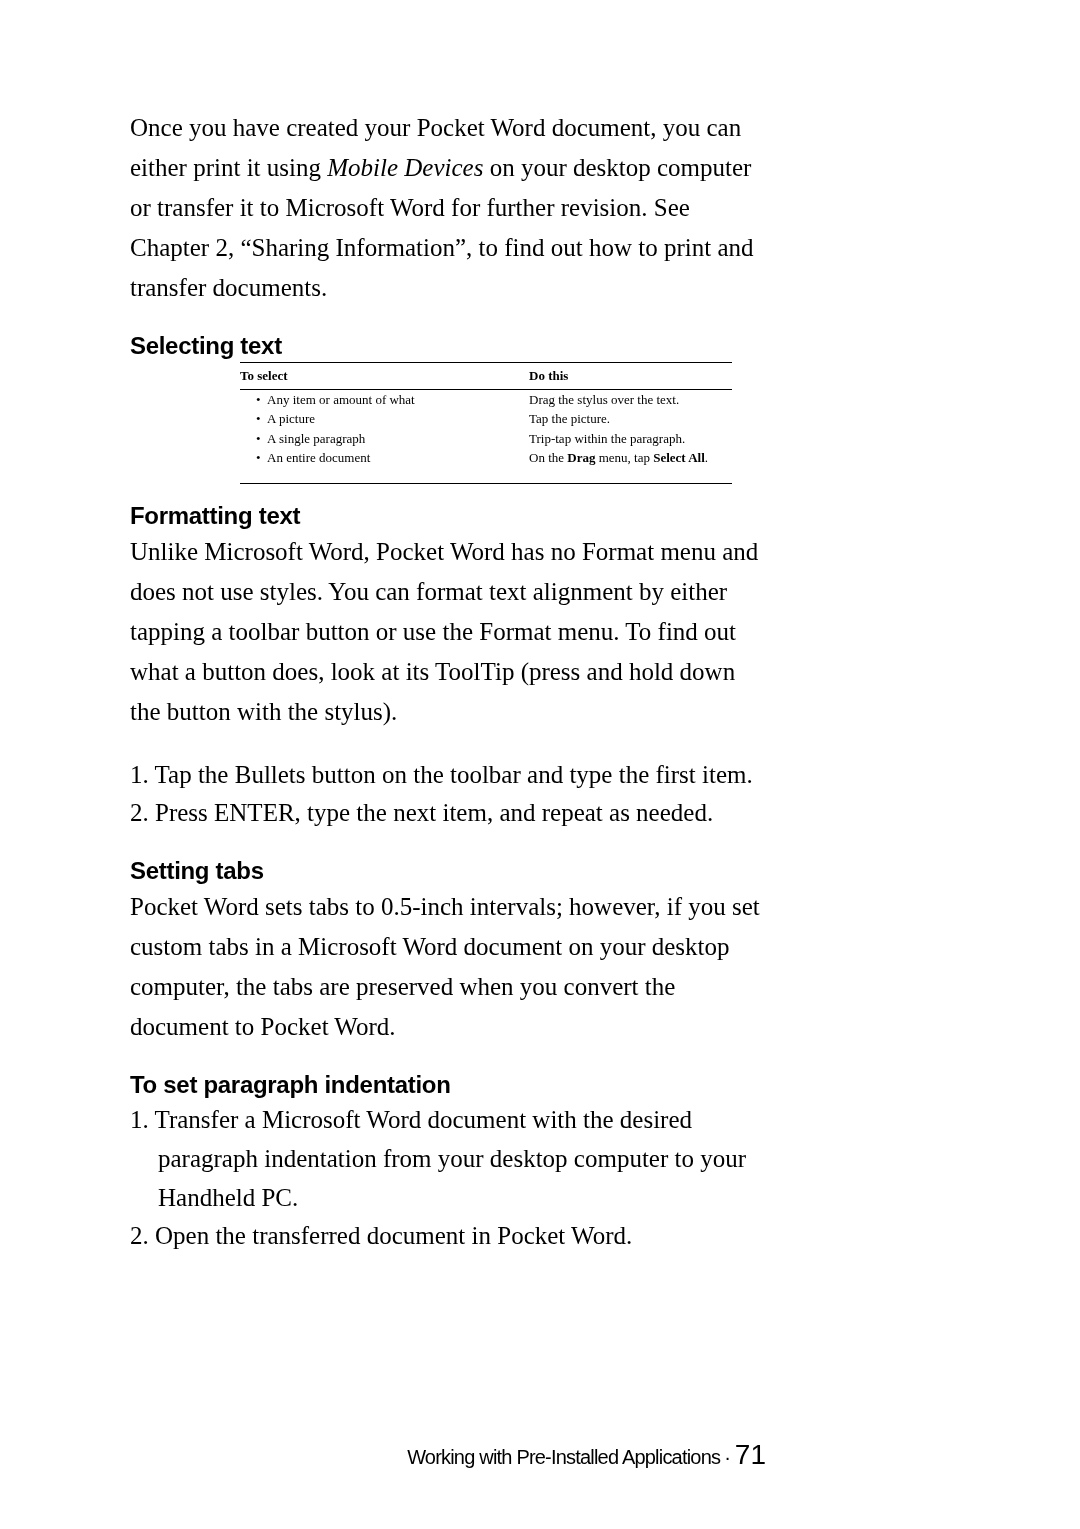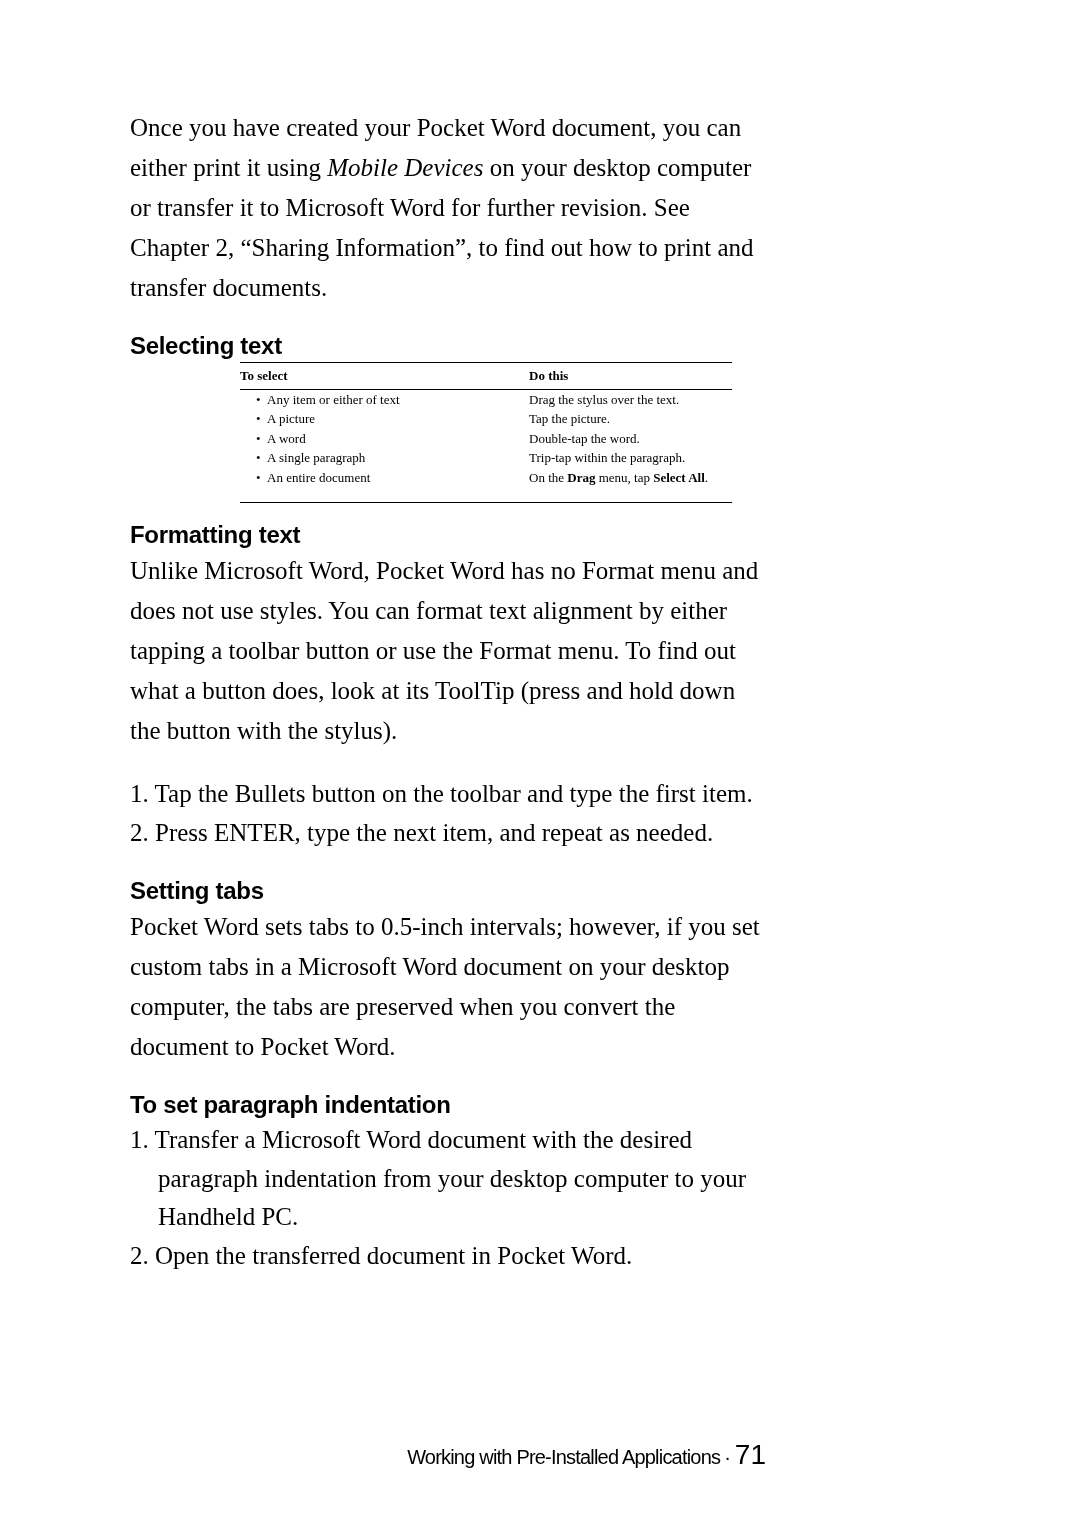--- a/index.html
+++ b/index.html
@@ -93,30 +93,26 @@
 
   <table class="seltable">
     <thead>
       <tr>
         <th class="col1">To select</th>
         <th>Do this</th>
       </tr>
     </thead>
     <tbody>
       <tr>
-        <td class="col1">•&nbsp;&nbsp;<span>Any item or either of text</span></td>
+        <td class="col1">•&nbsp;&nbsp;<span>Any item or amount of what</span></td>
         <td>Drag the stylus over the text.</td>
       </tr>
       <tr>
         <td class="col1">•&nbsp;&nbsp;<span>A picture</span></td>
         <td>Tap the picture.</td>
-      </tr>
-      <tr>
-        <td class="col1">•&nbsp;&nbsp;<span>A word</span></td>
-        <td>Double-tap the word.</td>
       </tr>
       <tr>
         <td class="col1">•&nbsp;&nbsp;<span>A single paragraph</span></td>
         <td>Trip-tap within the paragraph.</td>
       </tr>
       <tr class="lastrow">
         <td class="col1">•&nbsp;&nbsp;<span>An entire document</span></td>
         <td>
           <span>On the </span><span class="bold">Drag</span><span> menu, tap </span><span class="bold">Select All</span><span>.</span>
         </td>

